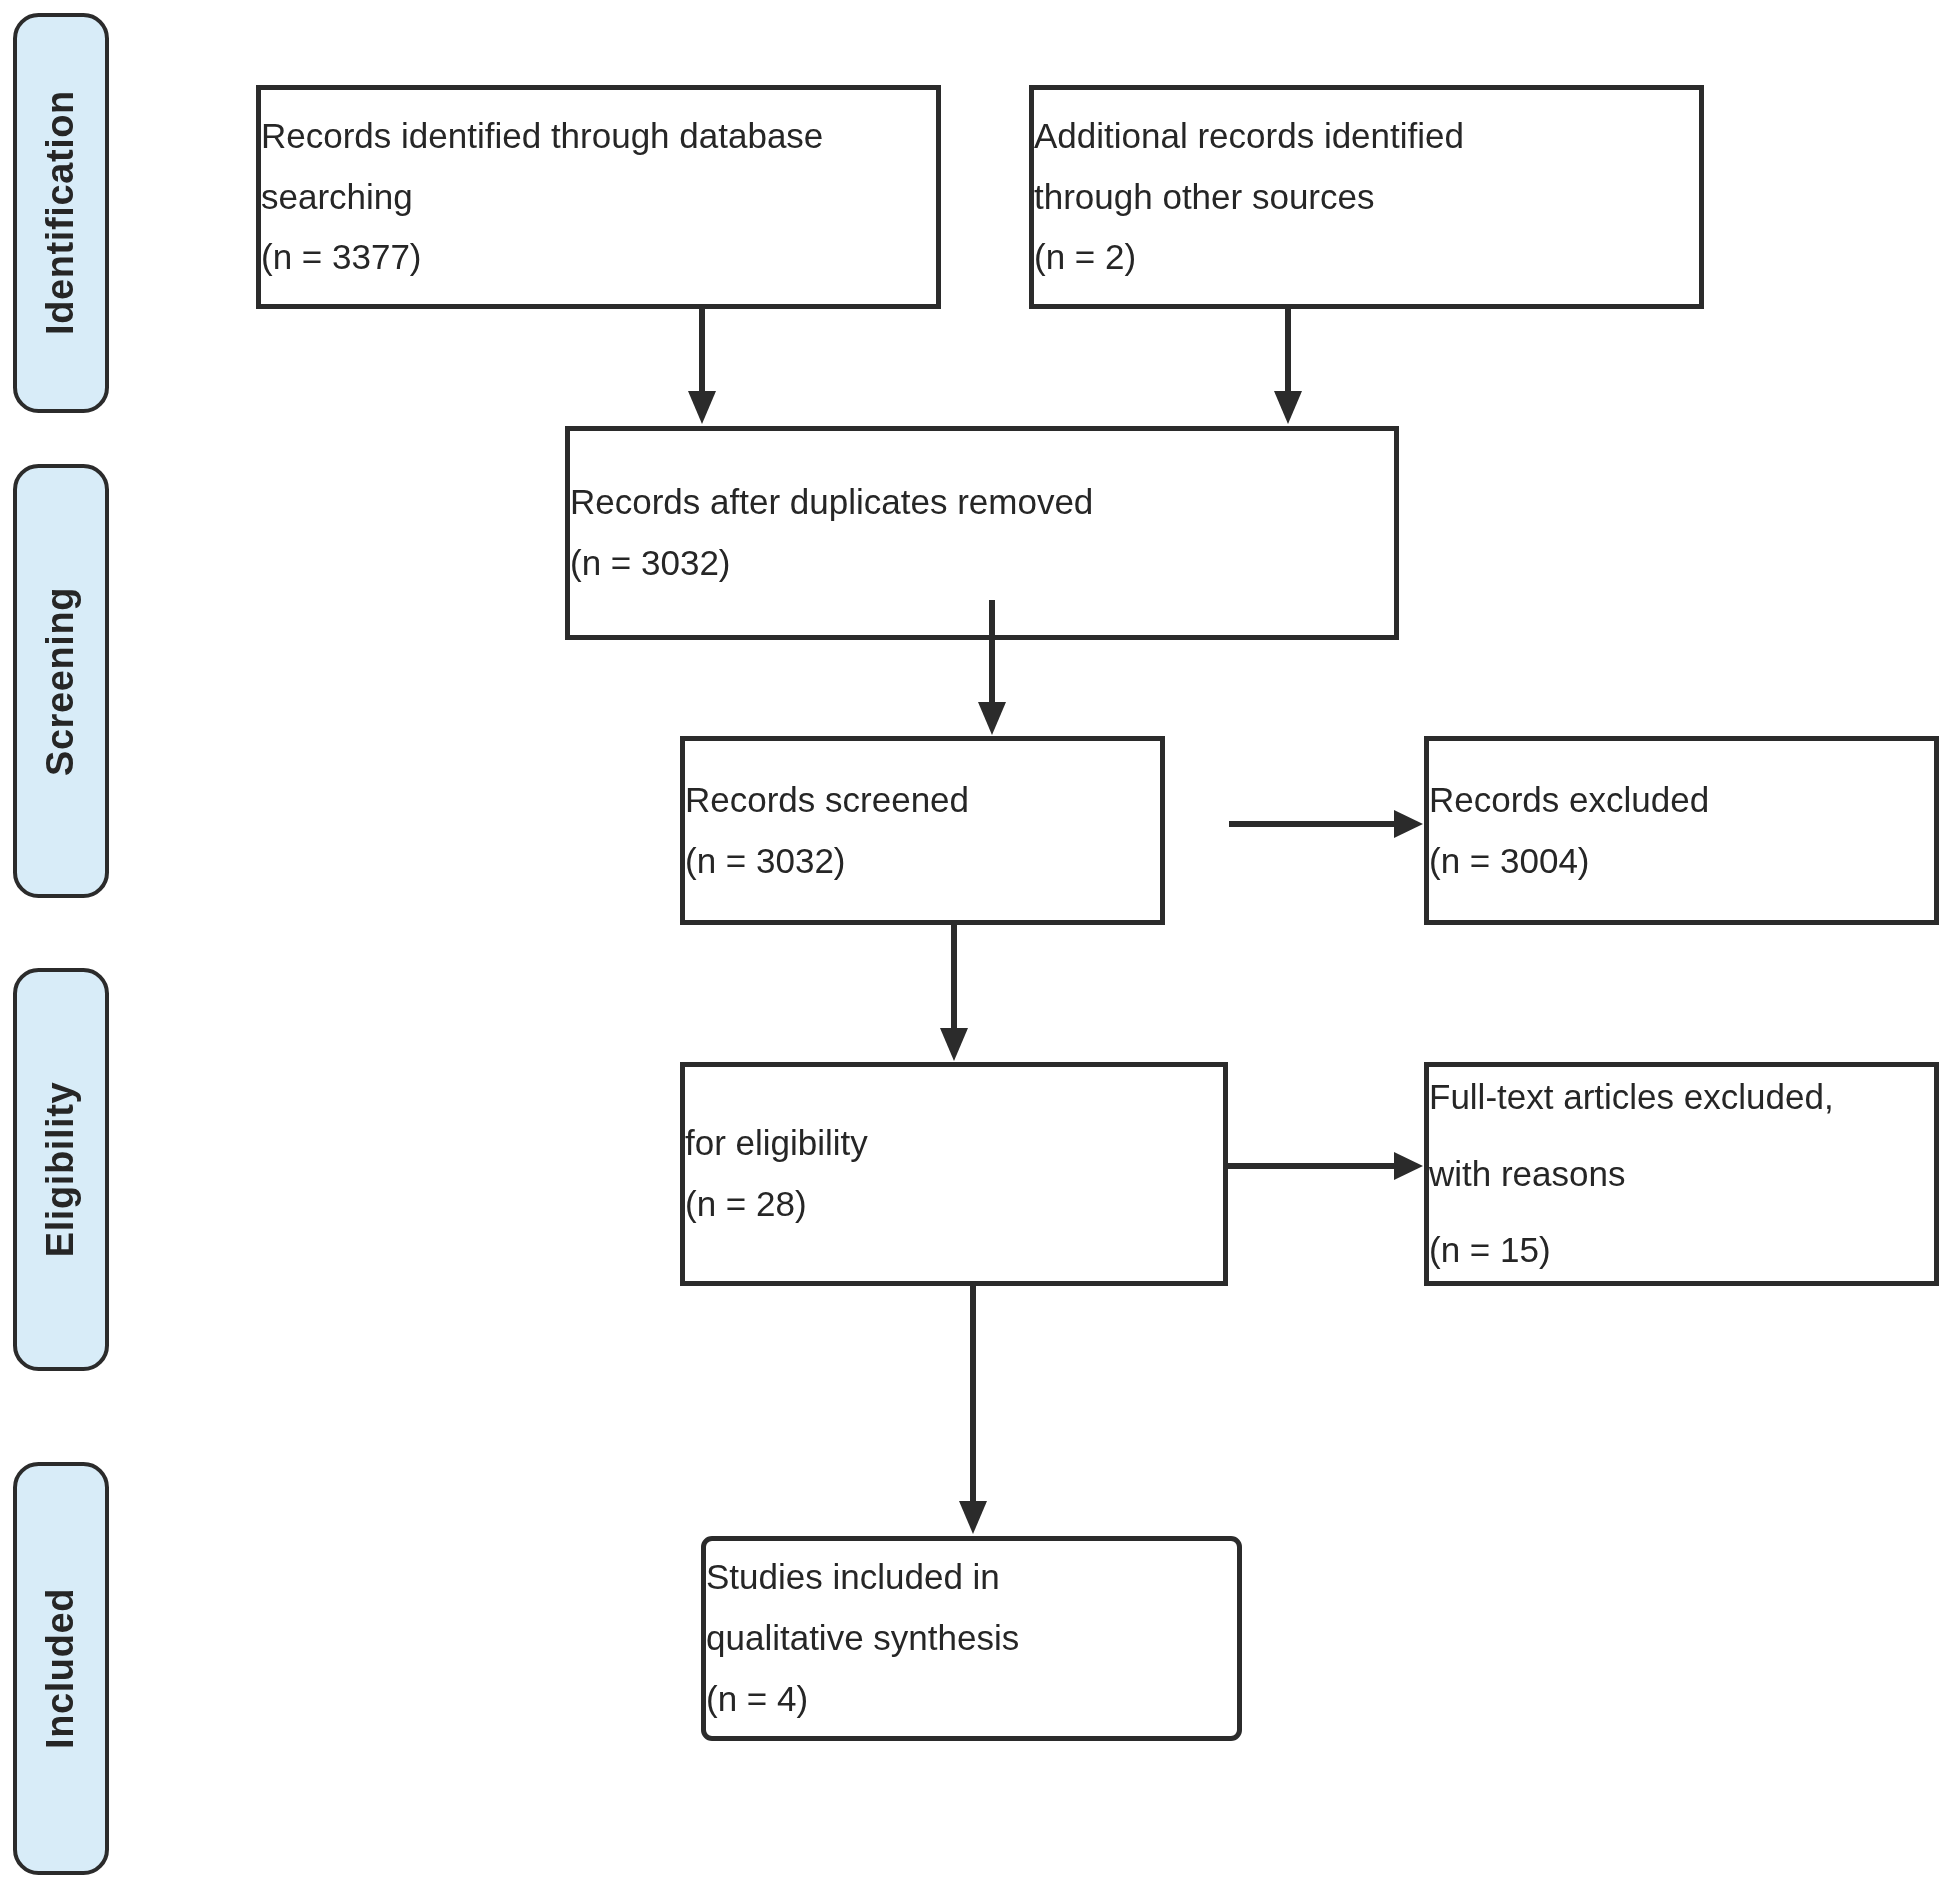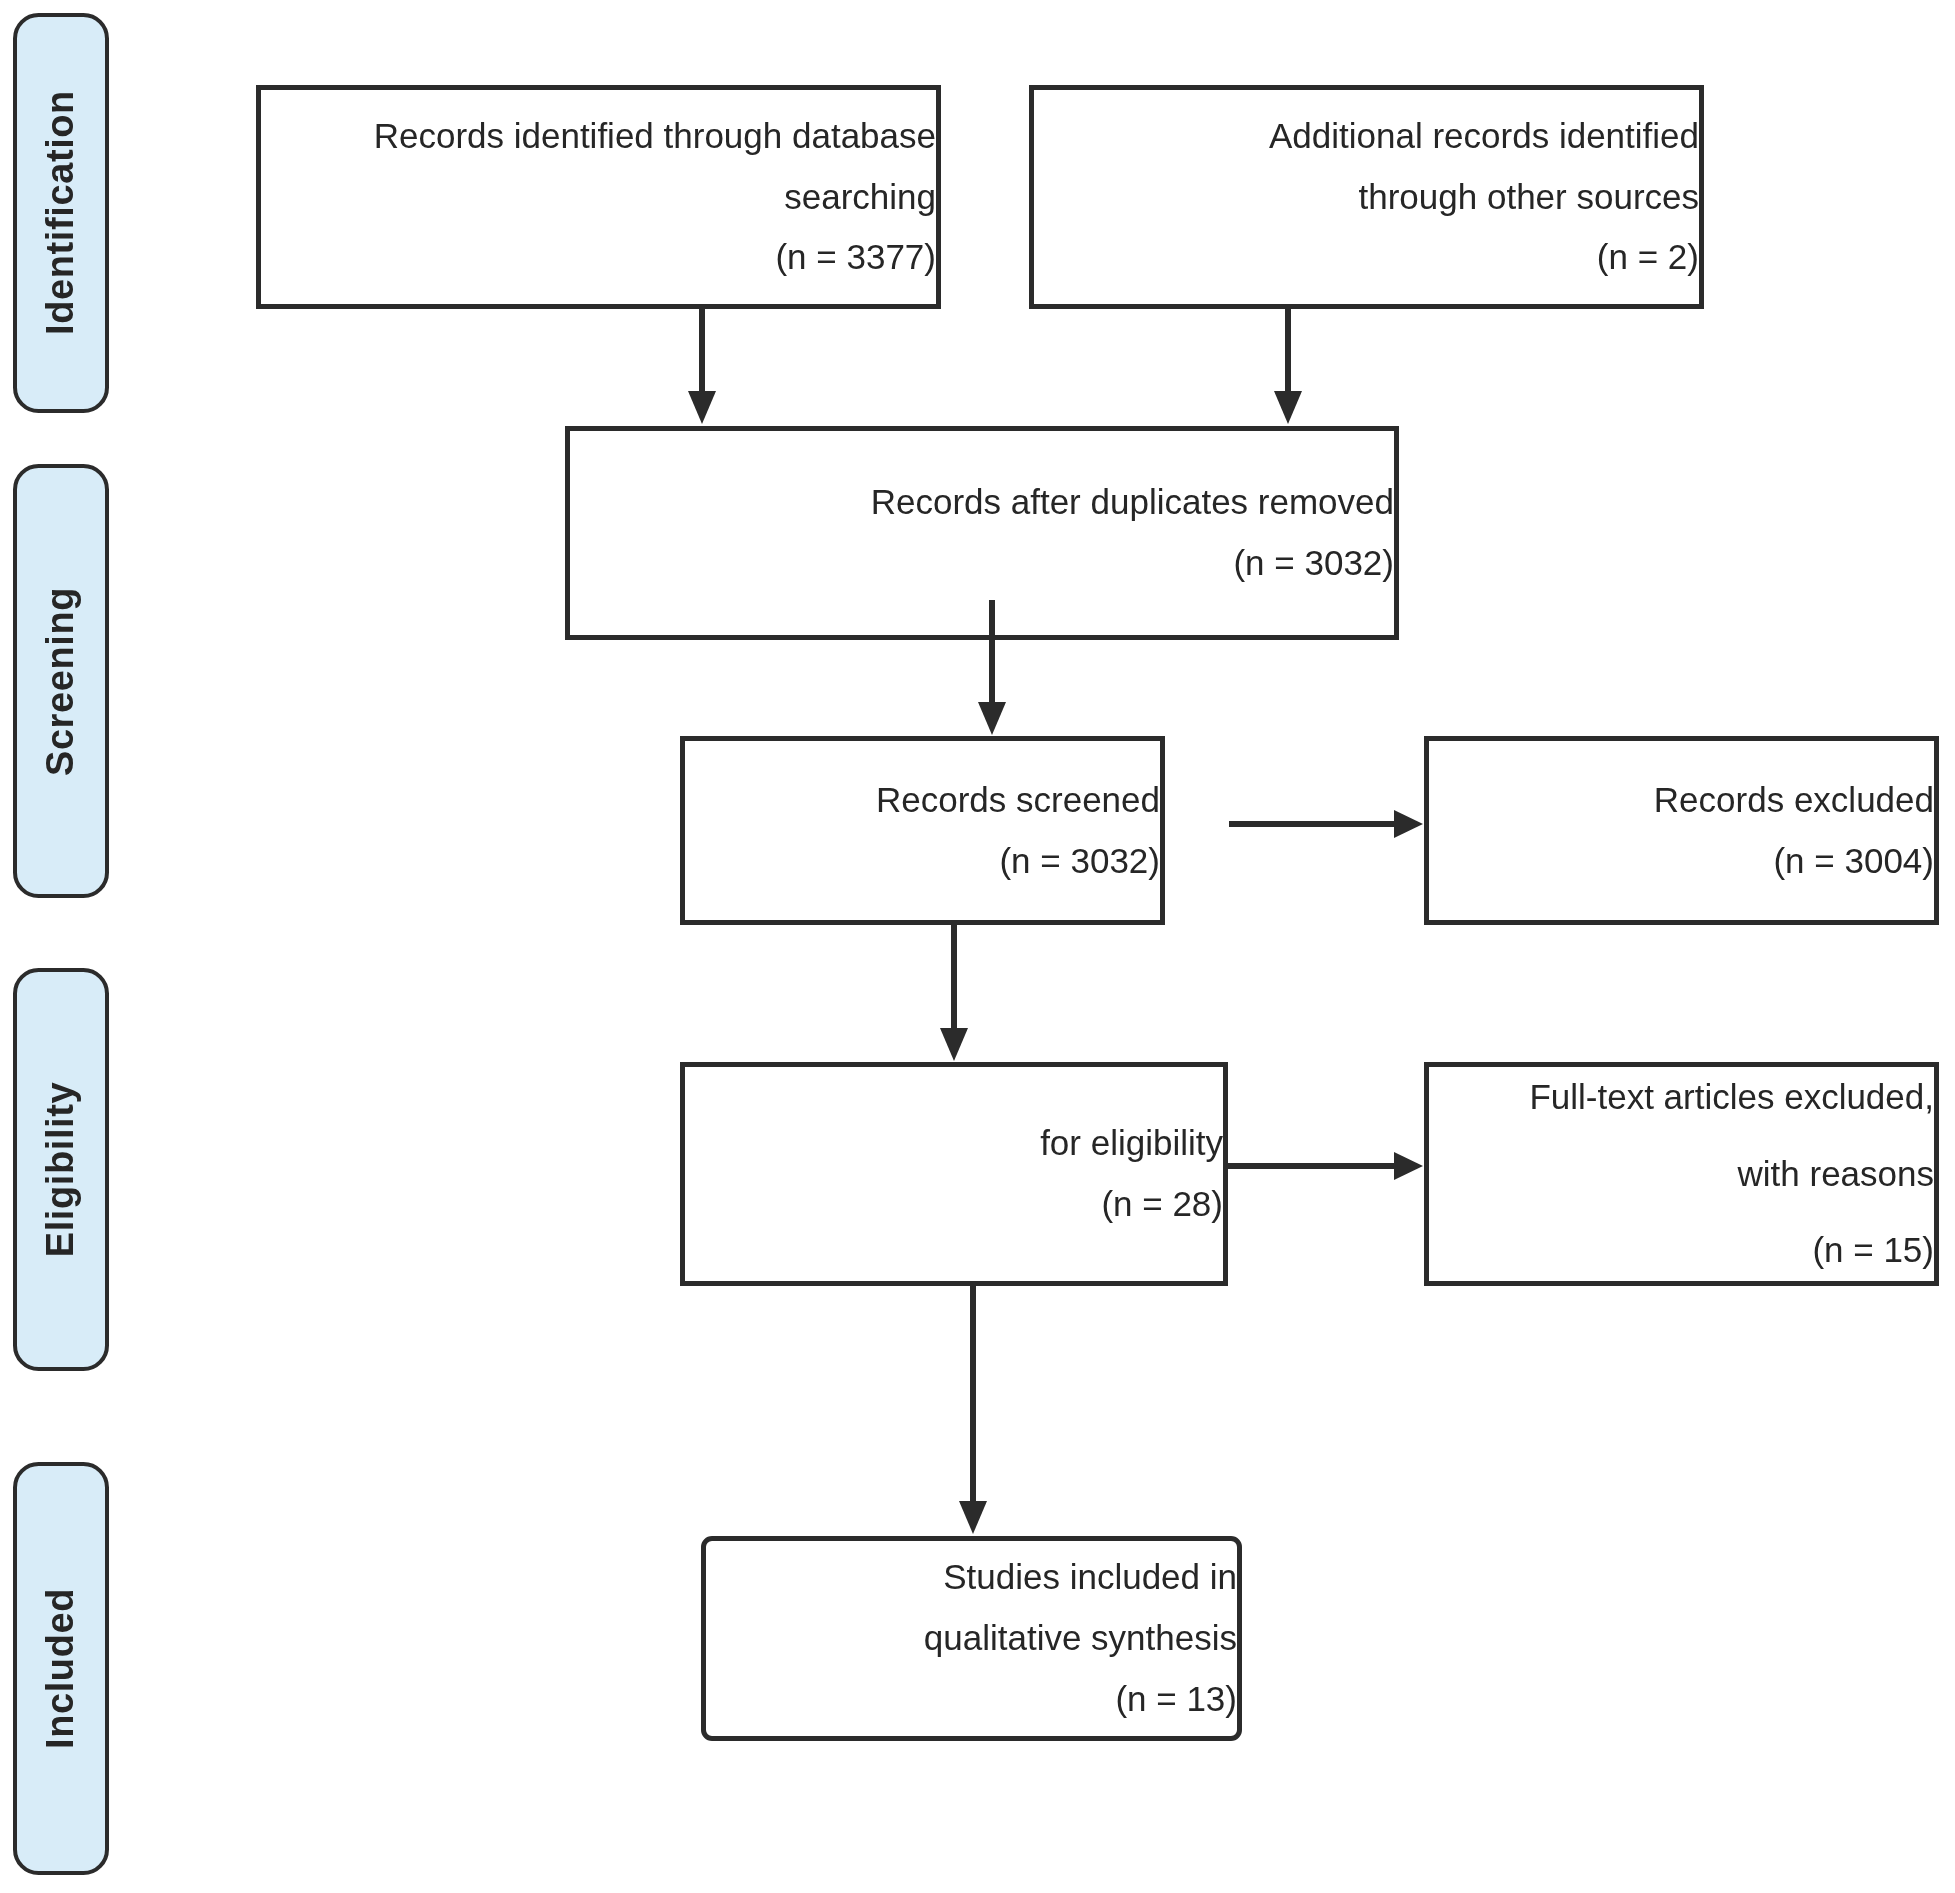--- a/index.html
+++ b/index.html
@@ -40,21 +40,21 @@
     color: var(--text);
     letter-spacing: 0.6px;
   }
   
   .fbox {
     position: absolute;
     background: #ffffff;
     border: 5.1px solid var(--stroke);
     display: flex;
     flex-direction: column;
-    align-items: flex-end;
+    align-items: flex-start;
     justify-content: center;
     text-align: center;
     color: var(--text);
   }
   .bline {
     font-size: 35px;
     line-height: 1.74;
     white-space: nowrap;
   }
   
@@ -143,21 +143,21 @@
 
   <div class="fbox" style="left:1424px; top:1062px; width:515px; height:224px;gap:16px;">
     <div class="bline">Full-text articles excluded,</div>
     <div class="bline">with reasons</div>
     <div class="bline">(n = 15)</div>
   </div>
 
   <div class="fbox" style="left:701px; top:1536px; width:541px; height:205px;border-radius:11px;">
     <div class="bline">Studies included in</div>
     <div class="bline">qualitative synthesis</div>
-    <div class="bline">(n = 13)</div>
+    <div class="bline">(n = 4)</div>
   </div>
 
   <div class="arrow-v" style="left:688px; top:309px; height:115px;">
     <div class="shaft"></div>
     <div class="head"></div>
   </div>
 
   <div class="arrow-v" style="left:1274px; top:309px; height:115px;">
     <div class="shaft"></div>
     <div class="head"></div>

